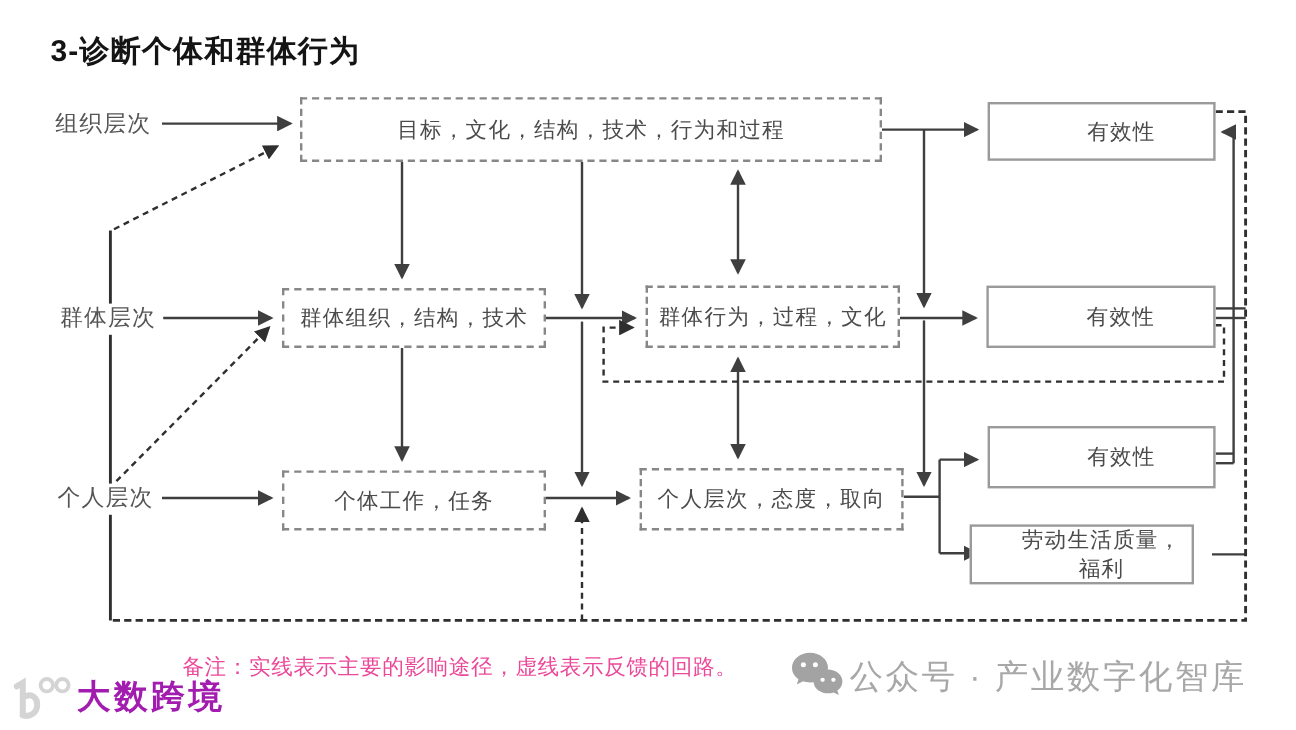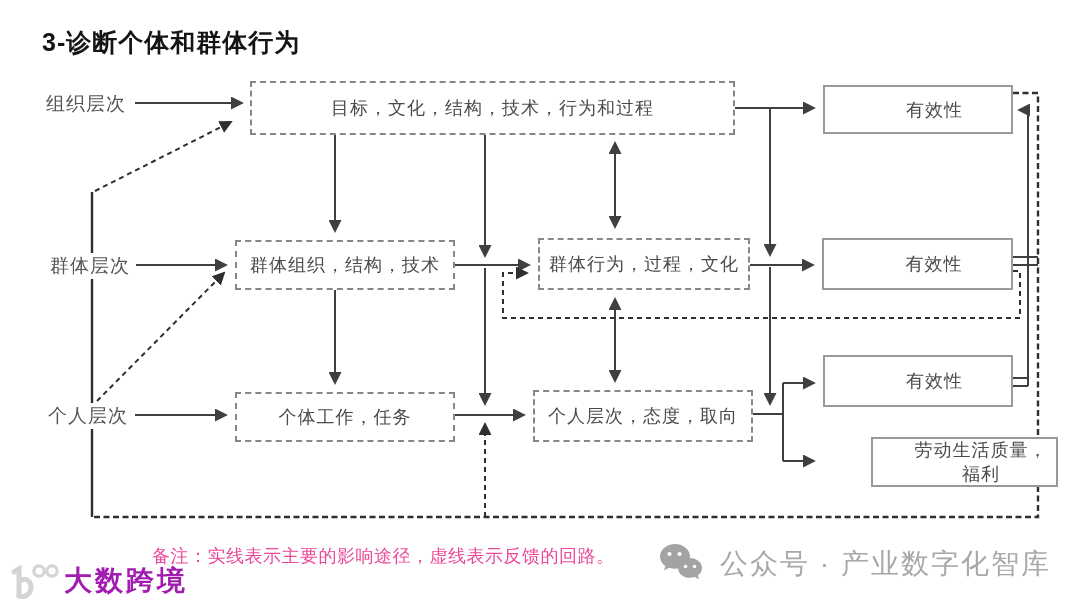--- a/index.html
+++ b/index.html
@@ -19,21 +19,21 @@
     position:absolute;display:flex;align-items:center;justify-content:center;
     background:#fff;font-size:18px;color:#4b4b4b;letter-spacing:1px;text-align:center;
     box-sizing:border-box;
   }
   .dashed{border:2px dashed #878787;}
   .solid{border:2px solid #9a9a9a;padding-left:33px;}
   .note{
     position:absolute;left:152px;top:544px;font-size:18px;color:#ec4899;letter-spacing:0.5px;
   }
   .wm-right{
-    position:absolute;left:658px;top:542px;display:flex;align-items:center;gap:16px;
+    position:absolute;left:658px;top:542px;display:flex;align-items:center;gap:4px;
     color:#a8a8a8;font-size:28px;letter-spacing:2px;
   }
   .wm-left{
     position:absolute;left:8px;top:560px;display:flex;align-items:center;gap:4px;
     color:#a21caf;font-size:28px;font-weight:bold;letter-spacing:3px;
   }
   svg.connectors{position:absolute;left:0;top:0;}
 </style>
 </head>
 <body>
@@ -105,21 +105,21 @@
 
   <div class="box dashed" style="left:250px;top:81px;width:485px;height:54px;">目标，文化，结构，技术，行为和过程</div>
   <div class="box dashed" style="left:235px;top:240px;width:220px;height:50px;">群体组织，结构，技术</div>
   <div class="box dashed" style="left:538px;top:238px;width:212px;height:52px;">群体行为，过程，文化</div>
   <div class="box dashed" style="left:235px;top:392px;width:220px;height:50px;">个体工作，任务</div>
   <div class="box dashed" style="left:533px;top:390px;width:220px;height:52px;">个人层次，态度，取向</div>
 
   <div class="box solid" style="left:823px;top:85px;width:190px;height:49px;">有效性</div>
   <div class="box solid" style="left:822px;top:238px;width:191px;height:52px;">有效性</div>
   <div class="box solid" style="left:823px;top:355px;width:190px;height:52px;">有效性</div>
-  <div class="box solid" style="left:871px;top:437px;width:187px;height:50px;">劳动生活质量，福利</div>
+  <div class="box solid" style="left:808px;top:437px;width:187px;height:50px;">劳动生活质量，福利</div>
 
   <div class="note">备注：实线表示主要的影响途径，虚线表示反馈的回路。</div>
 
   <div class="wm-right">
     <svg width="46" height="44" viewBox="0 0 46 44">
       <g fill="#a3a3a3">
         <path d="M17,2 C8.7,2 2,7.6 2,14.5 C2,18.4 4.1,21.8 7.4,24 L6,28.5 L11.2,25.8 C13,26.4 15,26.8 17,26.8 C25.3,26.8 32,21.4 32,14.5 C32,7.6 25.3,2 17,2 Z"></path>
         <path d="M32,16 C25.4,16 20,20.4 20,25.9 C20,31.4 25.4,35.8 32,35.8 C33.6,35.8 35.2,35.5 36.6,35 L41,37.2 L39.8,33.5 C42.4,31.7 44,29 44,25.9 C44,20.4 38.6,16 32,16 Z"></path>
       </g>
       <g fill="#ffffff">

